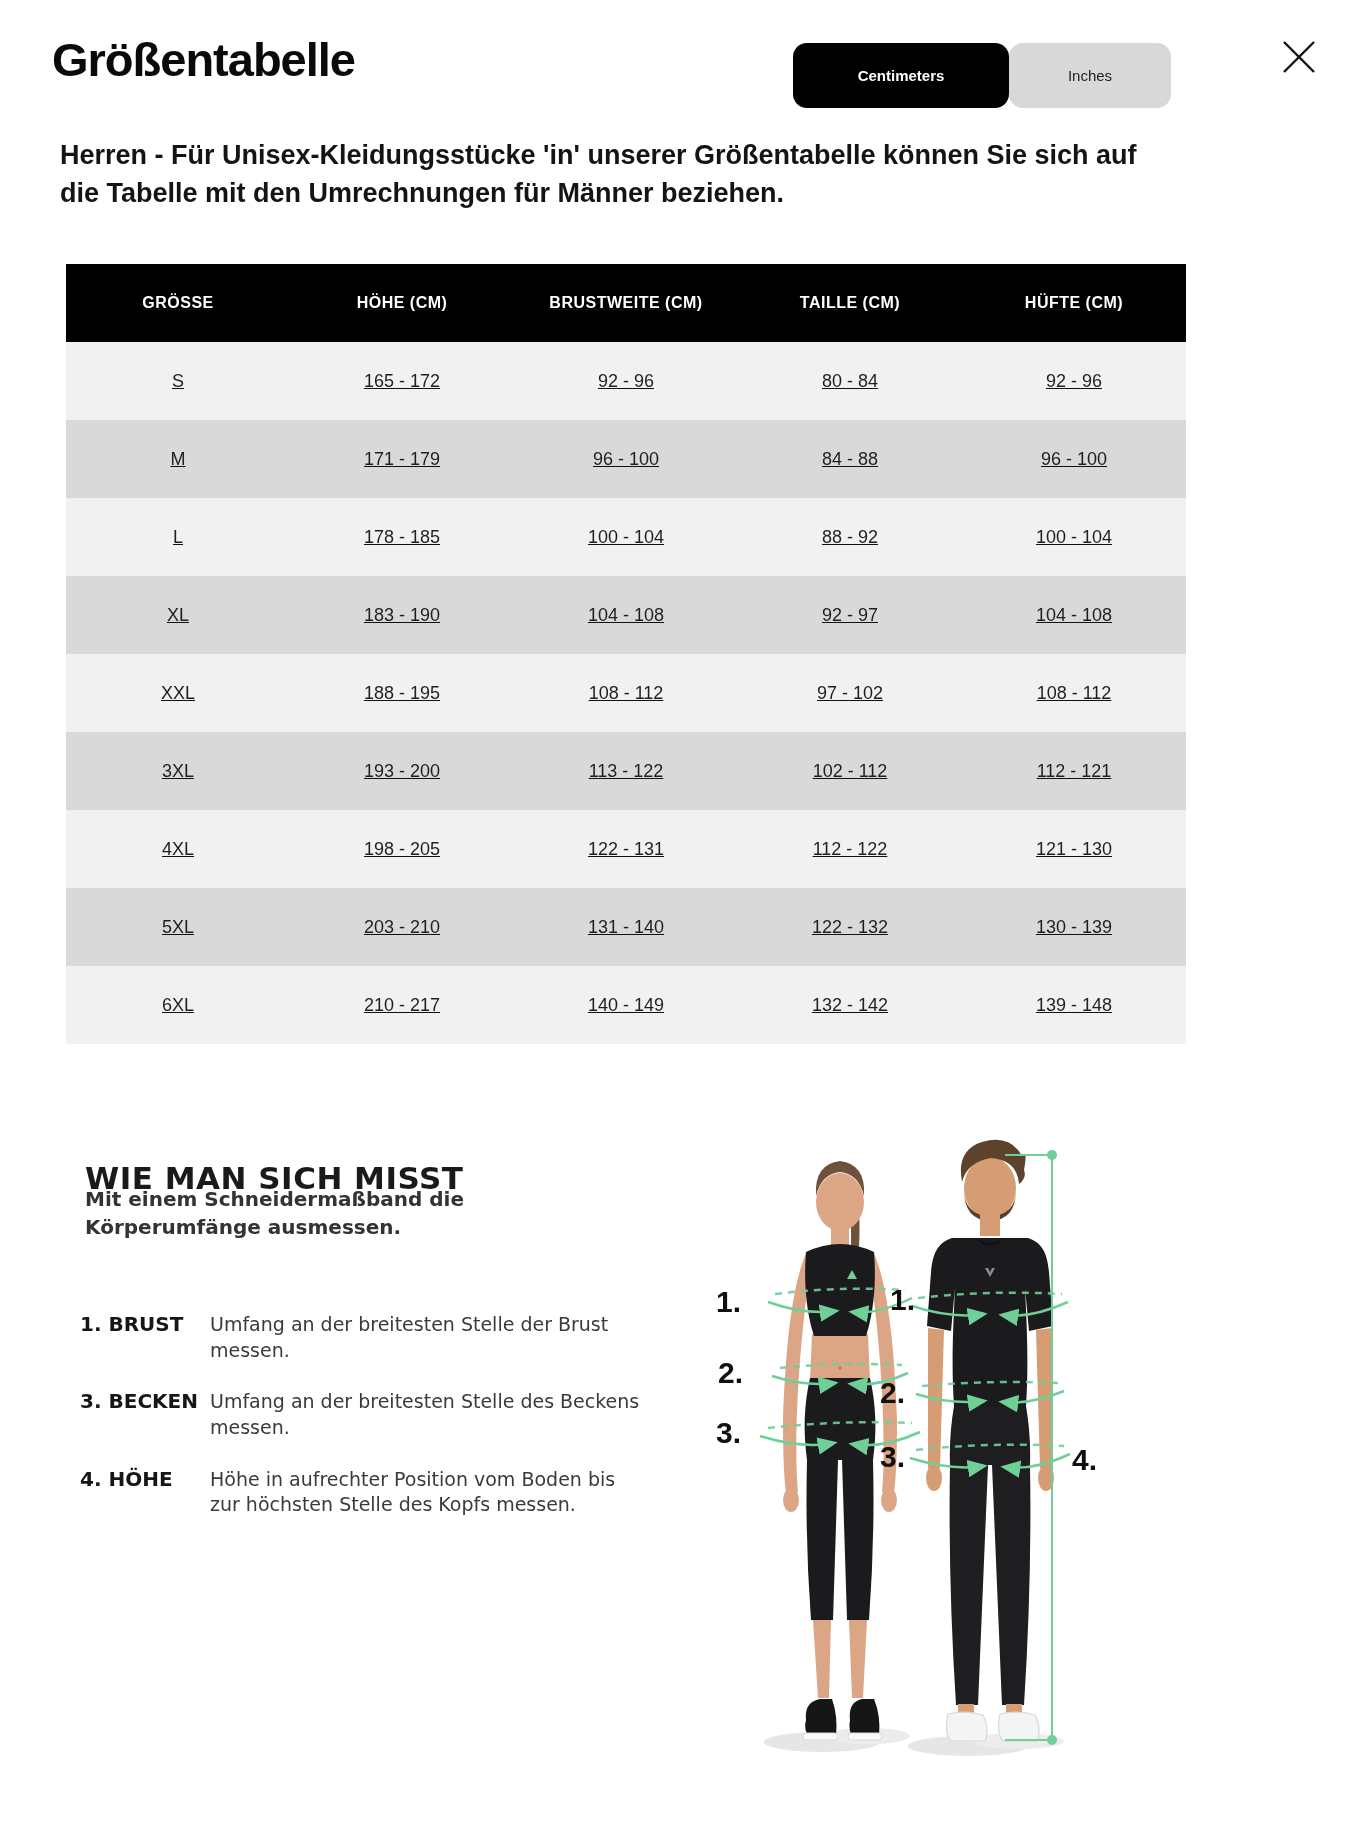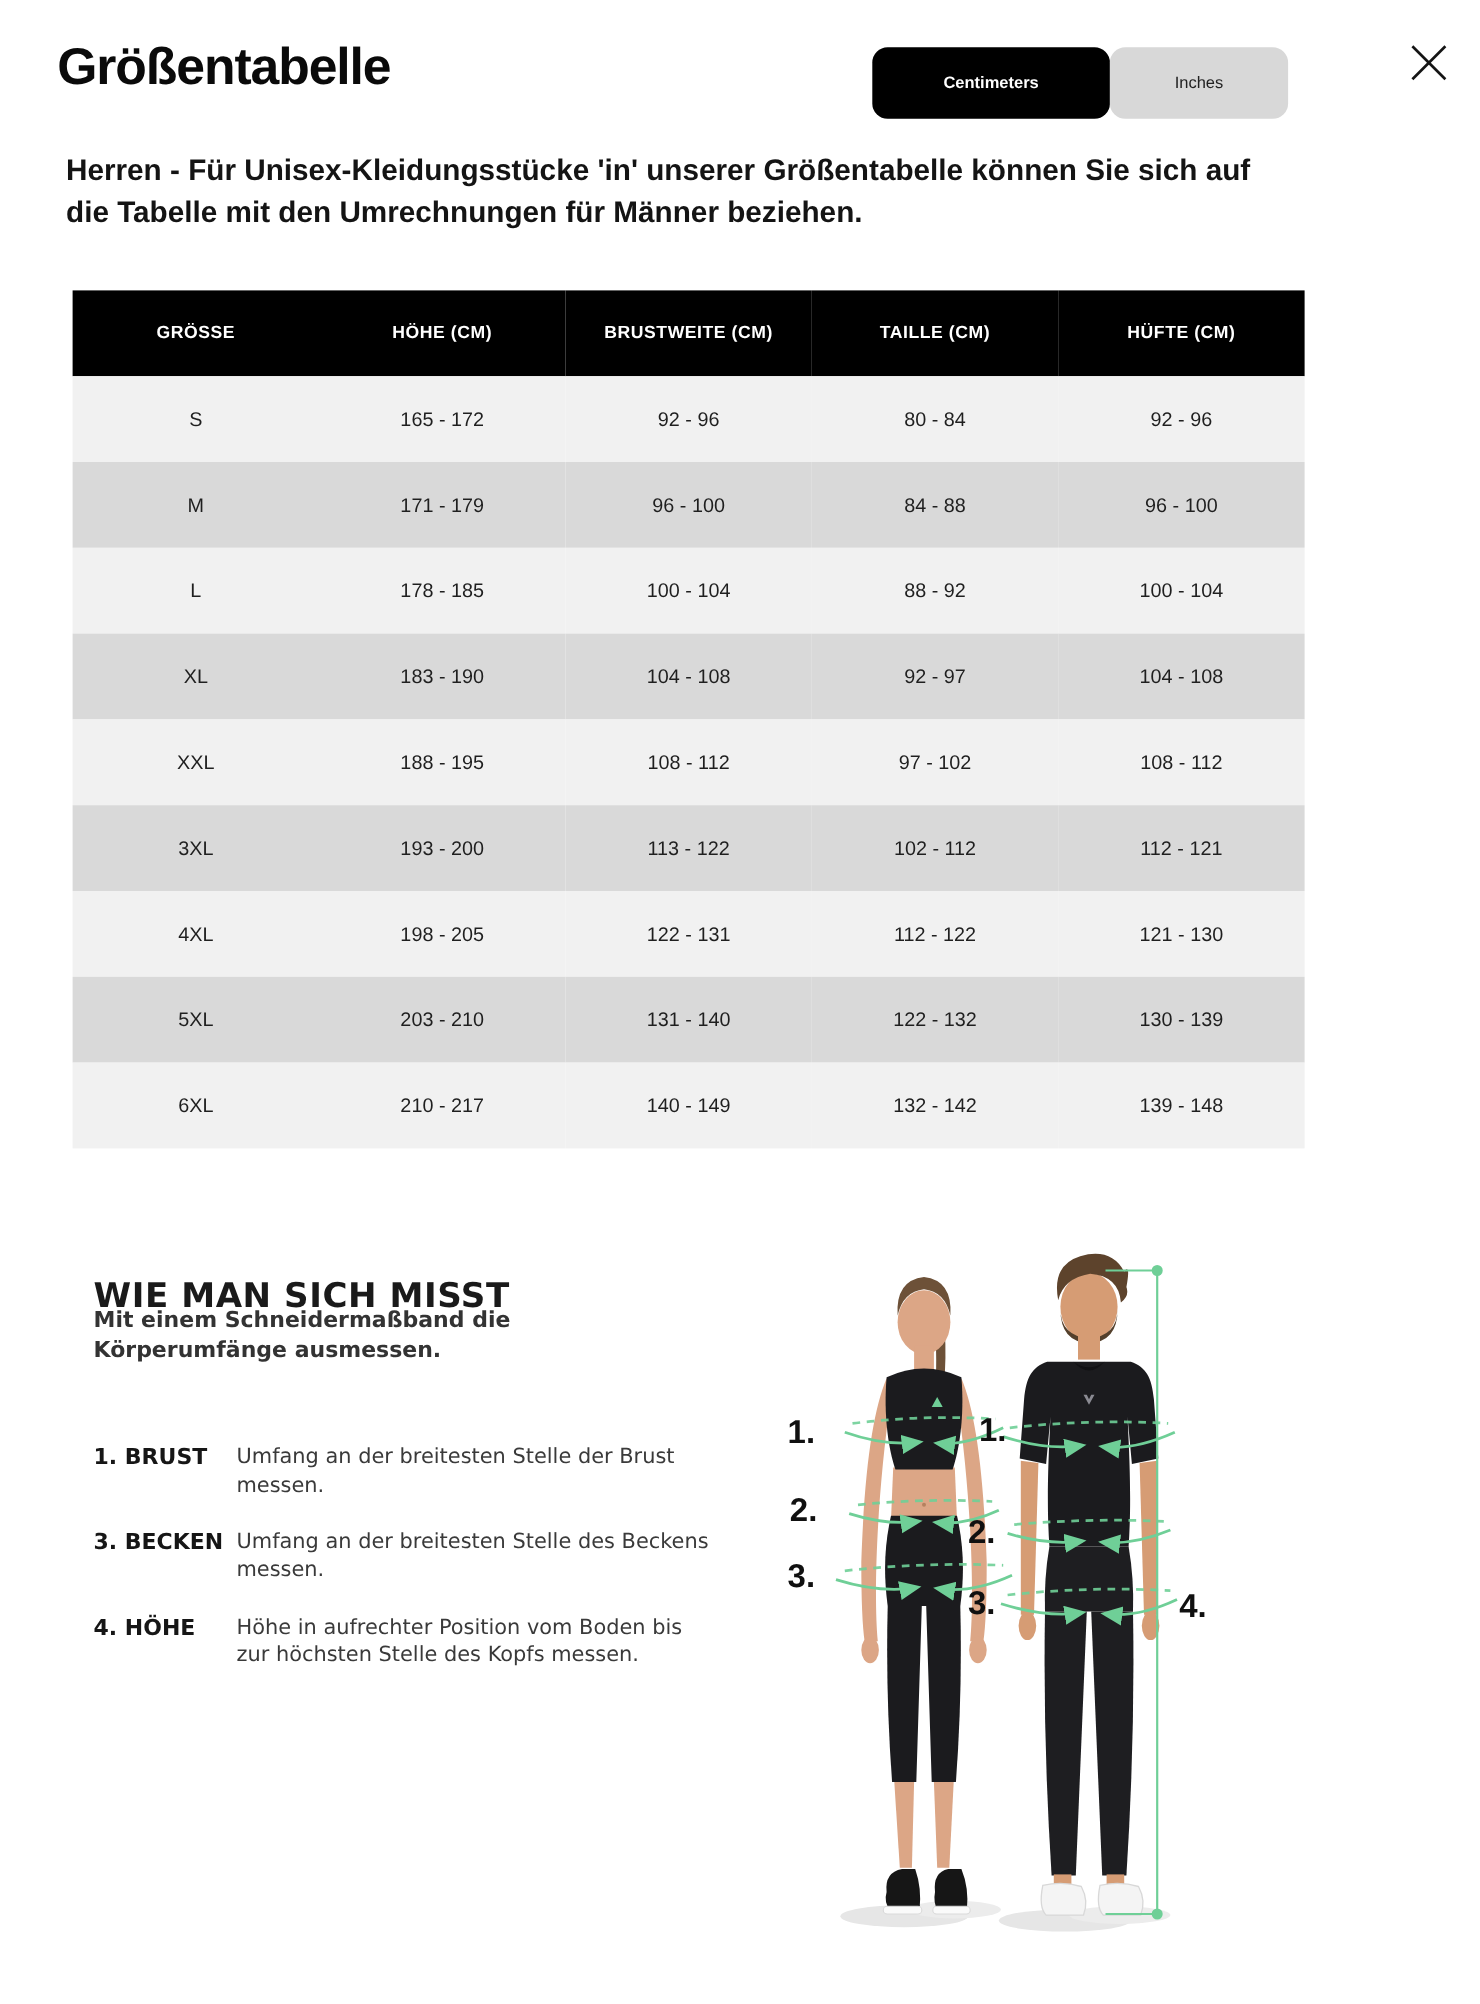--- a/index.html
+++ b/index.html
@@ -12,30 +12,30 @@
   .unit-toggle { position:absolute; left:793px; top:43px; height:65px; display:flex; }
   .unit-toggle .opt { height:65px; display:flex; align-items:center; justify-content:center; font-size:15px; cursor:pointer;border-radius:14px; }
   .opt-cm { width:216px; background:#000; color:#fff; font-weight:700; }
   .opt-in { width:162px; background:#d8d8d8; color:#222; font-weight:400; }
   .close-btn { position:absolute; left:1281px; top:40px; width:36px; height:34px; cursor:pointer; background:none; border:none; }
 
   
   .intro { position:absolute; left:60px; top:136px; width:1120px; font-size:27px; line-height:1.42; font-weight:700; color:#141414; }
 
   
-  .size-table { position:absolute; left:66px; top:264px; width:1120px; border-collapse:collapse; table-layout:fixed; }
+  .size-table { position:absolute; left:66px; top:264px; width:1120px; border-collapse:collapse; table-layout:fixed;text-decoration:underline; }
   .size-table th { background:#000; color:#fff; height:78px; font-size:16px; font-weight:700; letter-spacing:.5px; text-align:center; }
   .size-table td { height:78px; text-align:center; font-size:18px; font-weight:400; color:#1f1f1f; }
   .size-table tr.light td { background:#f1f1f1; }
   .size-table tr.dark  td { background:#d9d9d9; }
 
   
   .htm-title { position:absolute; left:85px; top:1160px; font-size:31px; font-weight:700; letter-spacing:.5px; color:#1a1a1a; font-family:"DejaVu Sans", sans-serif; }
   .htm-intro { position:absolute; left:85px; top:1186px; width:505px; font-size:20px; line-height:1.38; color:#333; font-family:"DejaVu Sans", sans-serif;font-weight:bold; }
-  .steps { position:absolute; left:85px; top:1312px; width:560px; display:flex; flex-direction:column; gap:26px; font-family:"DejaVu Sans", sans-serif; }
+  .steps { position:absolute; left:85px; top:1312px; width:560px; display:flex; flex-direction:column; gap:26px; font-family:"DejaVu Sans", sans-serif;align-items:flex-end; }
   .step { display:grid; grid-template-columns:130px 1fr; }
   .step .lbl { font-size:20px; font-weight:700; color:#161616; white-space:nowrap; }
   .step .txt { font-size:19px; line-height:1.35; color:#3a3a3a; width:435px; }
 
   .figures { position:absolute; left:600px; top:1120px; width:560px; height:660px; }
   .marker-text { font:700 30px "Liberation Sans", sans-serif; fill:#101010; }
 </style>
 </head>
 <body>
 

